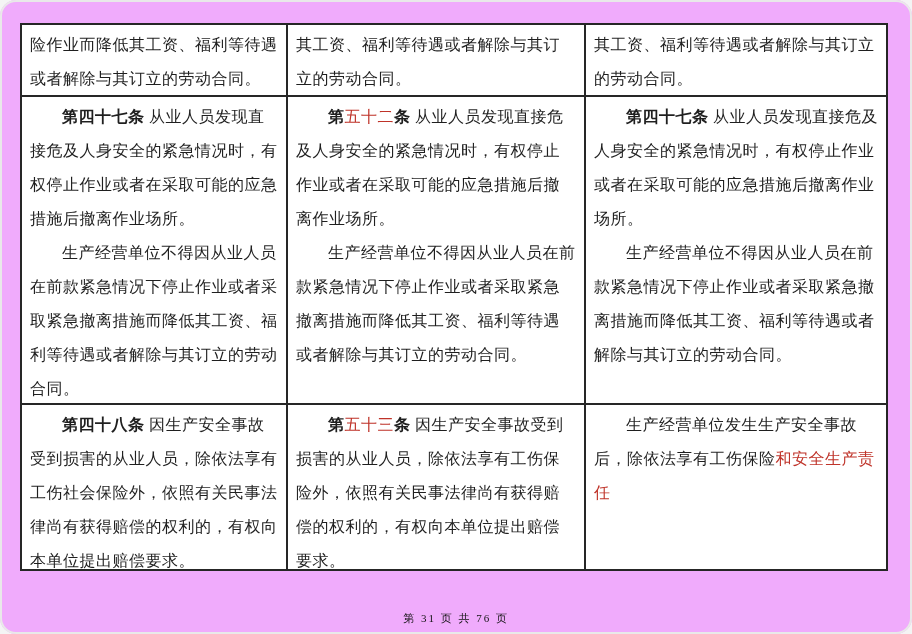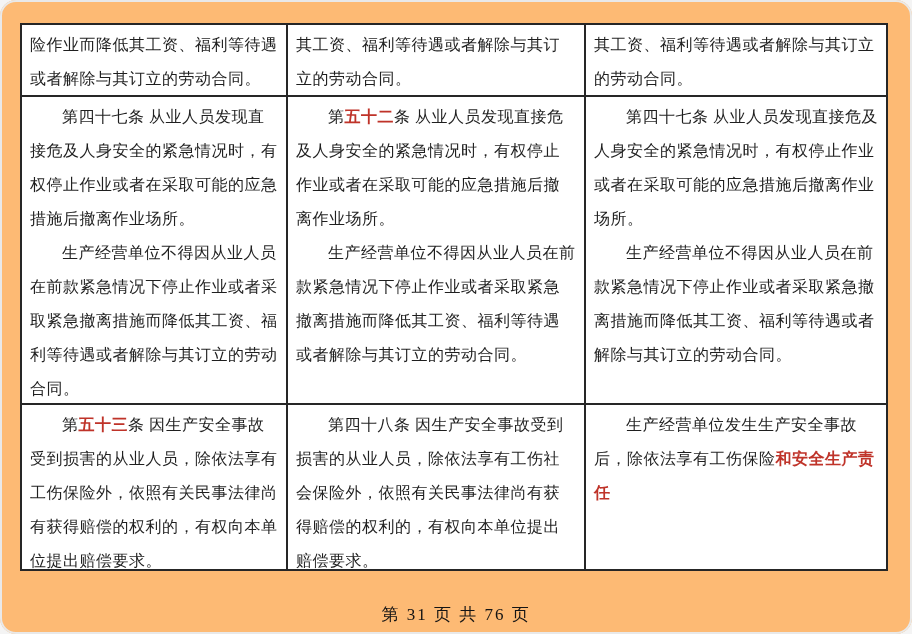--- a/index.html
+++ b/index.html
@@ -1,19 +1,19 @@
 <!DOCTYPE html>
 <html lang="zh"><head>
 <meta charset="utf-8">
 <style>
   html, body { margin: 0; padding: 0; background: #f4f4f4; }
   .page {
     position: relative;
     width: 912px; height: 634px;
-    background: #fdba74;
+    background: #f0abfc;
     border-radius: 16px;
     box-shadow: inset 0 0 0 2px #e9e9e9;
     overflow: hidden;
     font-family: "Liberation Serif", "DejaVu Serif", serif;
     color: #1f1f1f;
   }
   .cmp-table {
     position: absolute;
     left: 20px; top: 23px;
     width: 864px; height: 544px;
@@ -29,27 +29,27 @@
     padding: 3px 8px 0 8px;
     overflow: hidden;
     font-size: 16px;
     line-height: 34px;
     letter-spacing: 0.5px;
   }
   .cell.last-col { border-right: none; }
   .cell.last-row { border-bottom: none; }
   .cell p { margin: 0; text-indent: 2em; }
   .cell p.noindent { text-indent: 0; }
-  .b  { font-weight: normal; }
-  .rb { font-weight: bold; color: #bf3329; }
+  .b  { font-weight: bold; }
+  .rb { font-weight: normal; color: #bf3329; }
   .footer {
     position: absolute;
     left: 0; right: 0; bottom: 8px;
     text-align: center;
-    font-size: 17px;
+    font-size: 11px;
     color: #141414;
     letter-spacing: 2px;
   }
 </style>
 </head>
 <body>
 
 <div class="page">
   <div class="cmp-table">
 
@@ -70,24 +70,24 @@
     <div class="cell">
       <p><span class="b">第</span><span class="rb">五十二</span><span class="b">条</span><span> 从业人员发现直接危及人身安全的紧急情况时，有权停止作业或者在采取可能的应急措施后撤离作业场所。</span></p>
       <p><span>生产经营单位不得因从业人员在前款紧急情况下停止作业或者采取紧急撤离措施而降低其工资、福利等待遇或者解除与其订立的劳动合同。</span></p>
     </div>
     <div class="cell last-col">
       <p><span class="b">第四十七条</span><span> 从业人员发现直接危及人身安全的紧急情况时，有权停止作业或者在采取可能的应急措施后撤离作业场所。</span></p>
       <p><span>生产经营单位不得因从业人员在前款紧急情况下停止作业或者采取紧急撤离措施而降低其工资、福利等待遇或者解除与其订立的劳动合同。</span></p>
     </div>
 
     <div class="cell last-row">
-      <p><span class="b">第</span><span class="rb">五十三</span><span class="b">条</span><span> 因生产安全事故受到损害的从业人员，除依法享有工伤保险外，依照有关民事法律尚有获得赔偿的权利的，有权向本单位提出赔偿要求。</span></p>
+      <p><span class="b">第四十八条</span><span> 因生产安全事故受到损害的从业人员，除依法享有工伤社会保险外，依照有关民事法律尚有获得赔偿的权利的，有权向本单位提出赔偿要求。</span></p>
     </div>
     <div class="cell last-row">
-      <p><span class="b">第四十八条</span><span> 因生产安全事故受到损害的从业人员，除依法享有工伤社会保险外，依照有关民事法律尚有获得赔偿的权利的，有权向本单位提出赔偿要求。</span></p>
+      <p><span class="b">第</span><span class="rb">五十三</span><span class="b">条</span><span> 因生产安全事故受到损害的从业人员，除依法享有工伤保险外，依照有关民事法律尚有获得赔偿的权利的，有权向本单位提出赔偿要求。</span></p>
     </div>
     <div class="cell last-row last-col">
       <p><span>生产经营单位发生生产安全事故后，除依法享有工伤保险</span><span class="rb">和安全生产责任</span></p>
     </div>
 
   </div>
 
   <div class="footer">第 31 页 共 76 页</div>
 </div>
 

